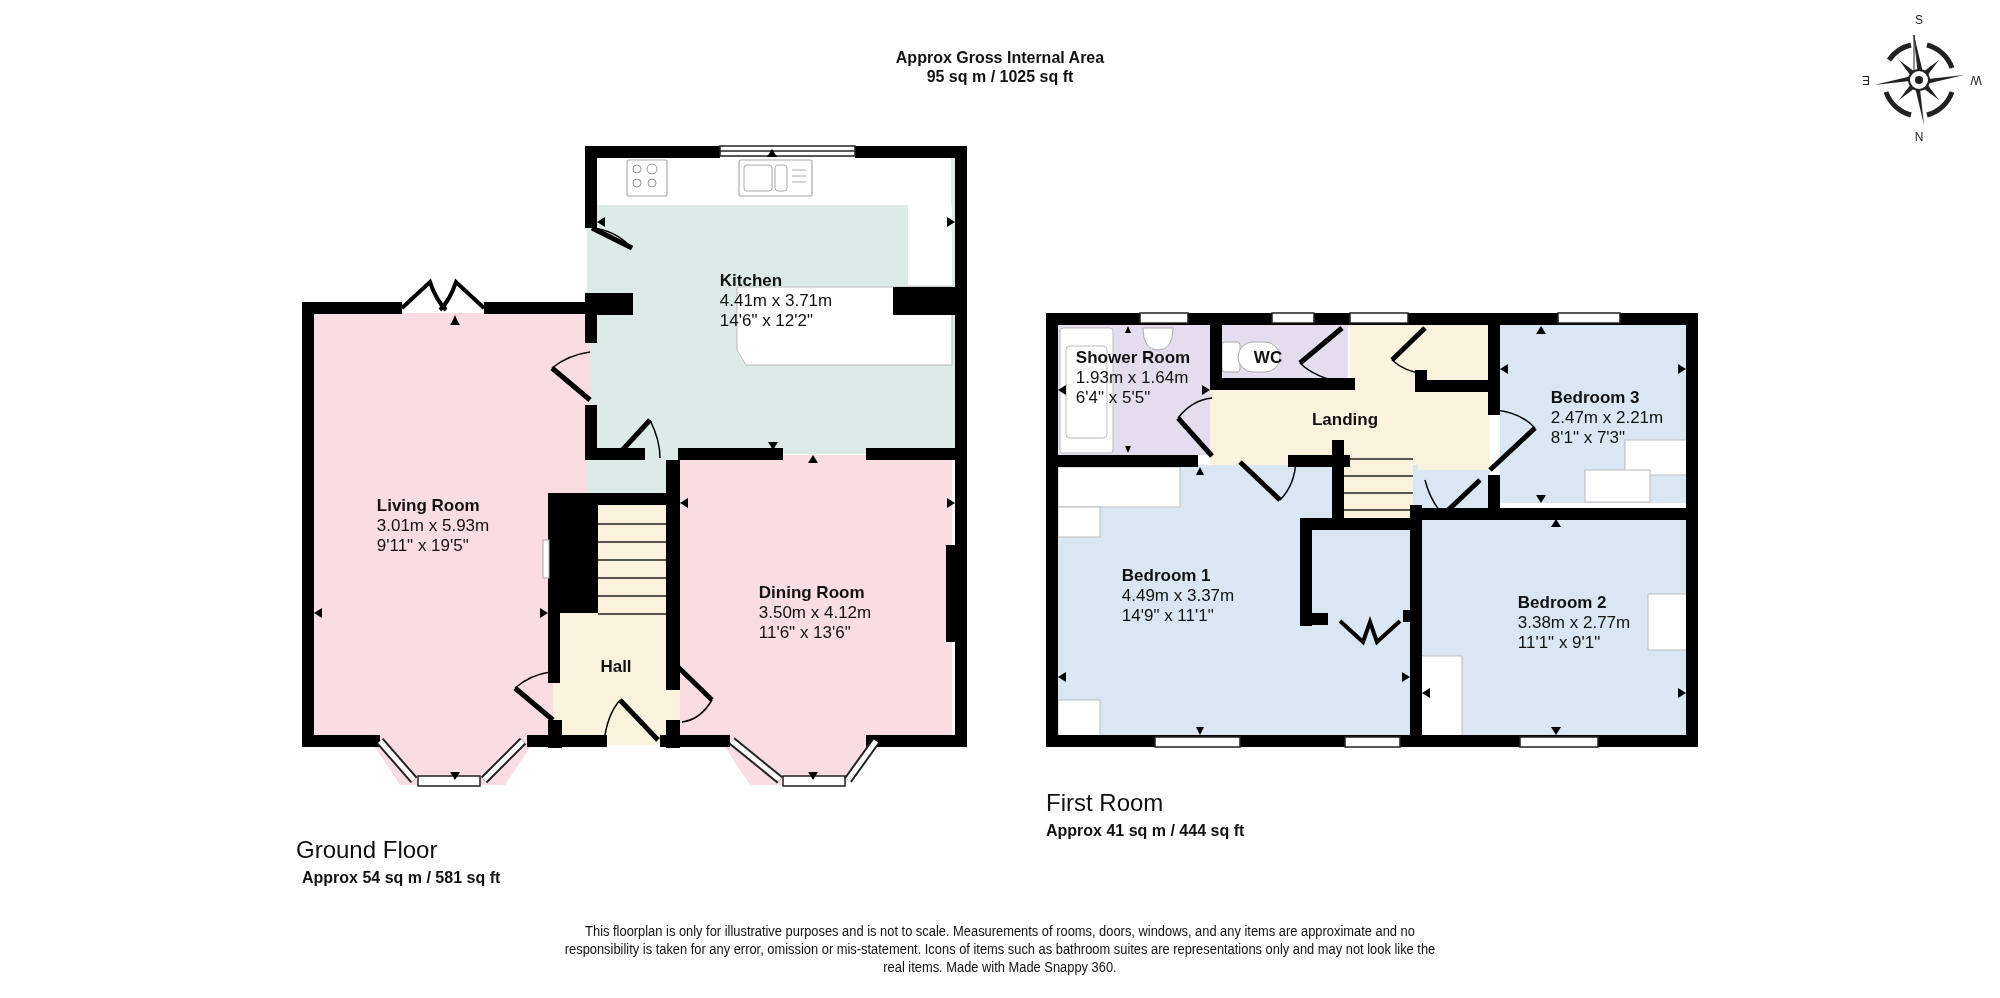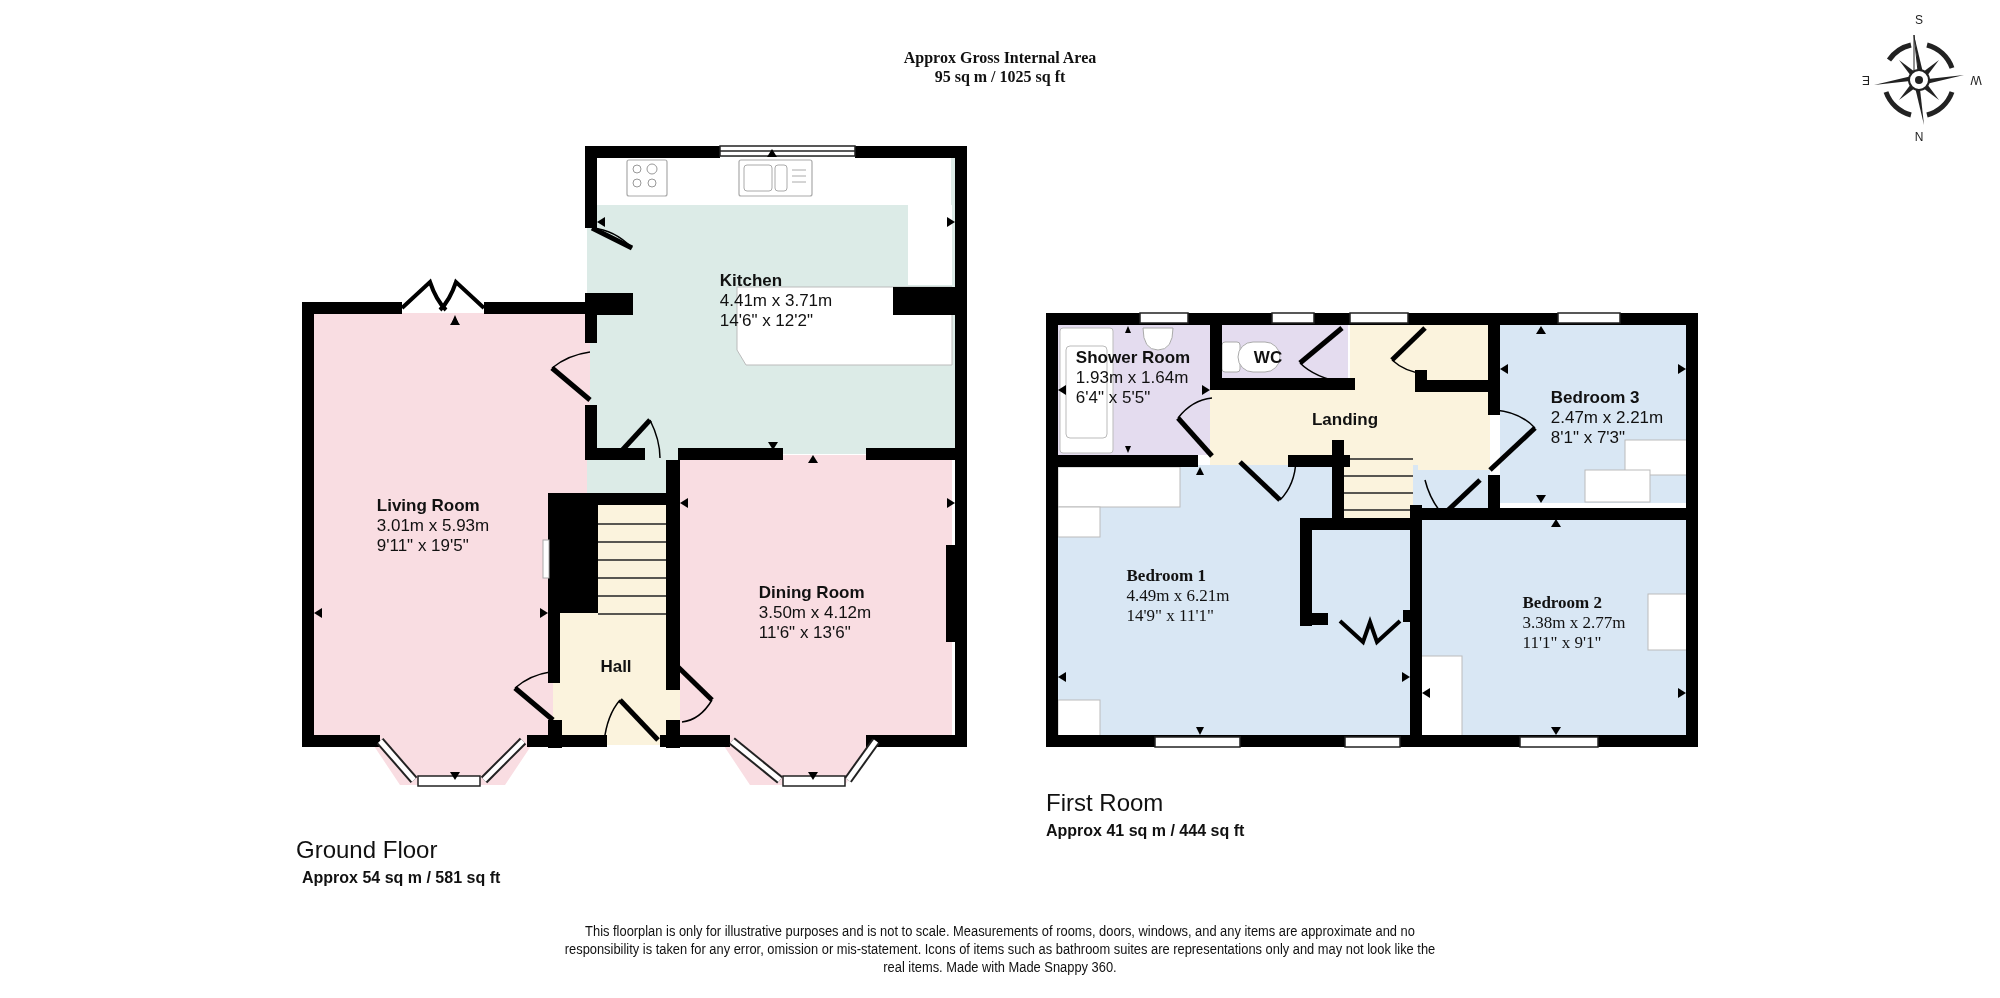--- a/index.html
+++ b/index.html
@@ -1,18 +1,18 @@
 <!DOCTYPE html>
 <html><head>
 <meta charset="utf-8">
 <style>
   html, body { margin:0; padding:0; background:#ffffff; }
   body { width:2000px; height:998px; position:relative; overflow:hidden; font-family:"Liberation Sans", sans-serif; color:#111; }
   .abs { position:absolute; }
-  .title-block { position:absolute; left:850px; top:48px; width:300px; text-align:center; font-weight:bold; font-size:16px; line-height:19px;font-family:Liberation Serif, serif; }
+  .title-block { position:absolute; left:850px; top:48px; width:300px; text-align:center; font-weight:bold; font-size:16px; line-height:19px; }
   .floor-label { position:absolute; font-size:24px; line-height:28px; }
   .floor-area { position:absolute; font-weight:bold; font-size:16px; line-height:20px; }
   .disclaimer { position:absolute; left:520px; top:922px; width:960px; text-align:center; font-size:14px; line-height:18px; font-family:"Liberation Sans", sans-serif; transform:scaleX(0.92); transform-origin:center top; }
   .room-label { position:absolute; transform:translateX(-50%); white-space:nowrap; }
   .room-name { font-weight:bold; font-size:17px; line-height:21px; display:block; }
   .room-dim { font-size:17px; line-height:20px; display:block; }
   .room-name-only { font-weight:bold; font-size:17px; line-height:21px; }
   svg.plan { position:absolute; left:0; top:0; }
 </style>
 </head>
@@ -316,26 +316,26 @@
   <span class="room-name-only">WC</span>
 </div>
 <div class="room-label" style="left:1345px;top:409px;">
   <span class="room-name-only">Landing</span>
 </div>
 <div class="room-label" style="left:1607px;top:387px;">
   <span class="room-name">Bedroom 3</span>
   <span class="room-dim">2.47m x 2.21m</span>
   <span class="room-dim">8'1" x 7'3"</span>
 </div>
-<div class="room-label" style="left:1178px;top:565px;font-family:Liberation Serif, serif;">
+<div class="room-label" style="left:1178px;top:565px;">
   <span class="room-name">Bedroom 1</span>
-  <span class="room-dim">4.49m x 6.21m</span>
+  <span class="room-dim">4.49m x 3.37m</span>
   <span class="room-dim">14'9" x 11'1"</span>
 </div>
-<div class="room-label" style="left:1574px;top:592px;font-family:Liberation Serif, serif;">
+<div class="room-label" style="left:1574px;top:592px;">
   <span class="room-name">Bedroom 2</span>
   <span class="room-dim">3.38m x 2.77m</span>
   <span class="room-dim">11'1" x 9'1"</span>
 </div>
 
 <div class="floor-label" style="left:296px;top:836px;">Ground Floor</div>
 <div class="floor-area" style="left:302px;top:868px;">Approx 54 sq m / 581 sq ft</div>
 <div class="floor-label" style="left:1046px;top:789px;">First Room</div>
 <div class="floor-area" style="left:1046px;top:821px;">Approx 41 sq m / 444 sq ft</div>
 

